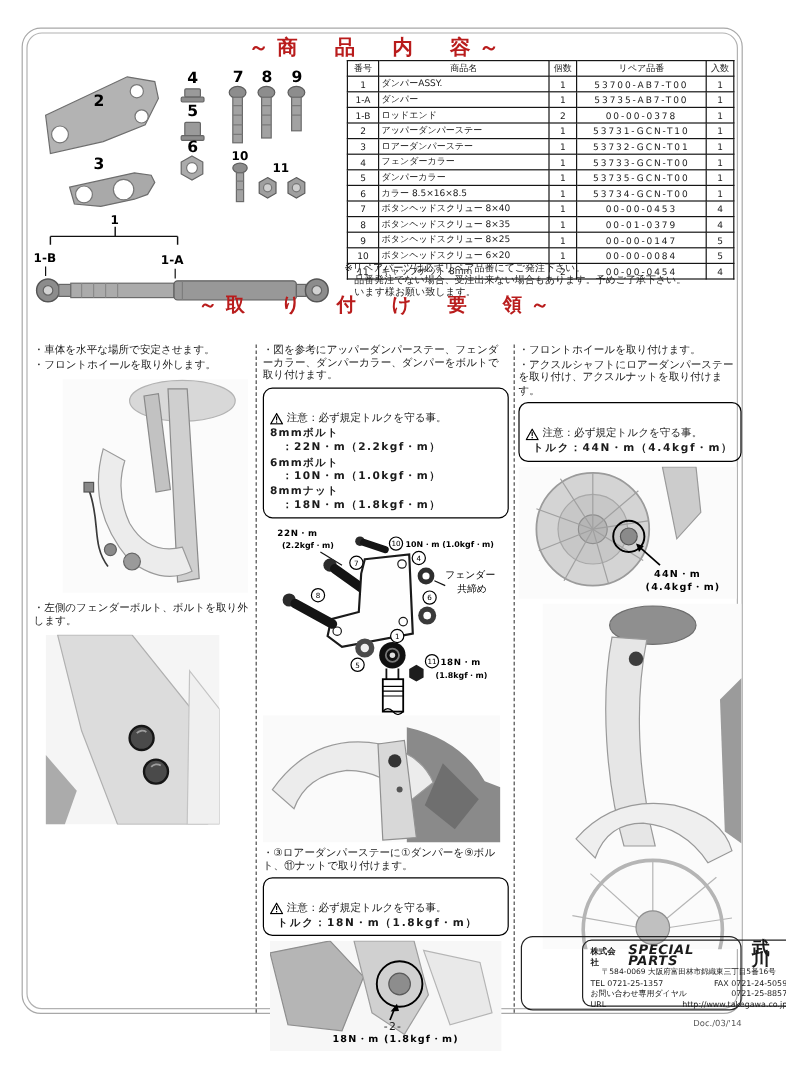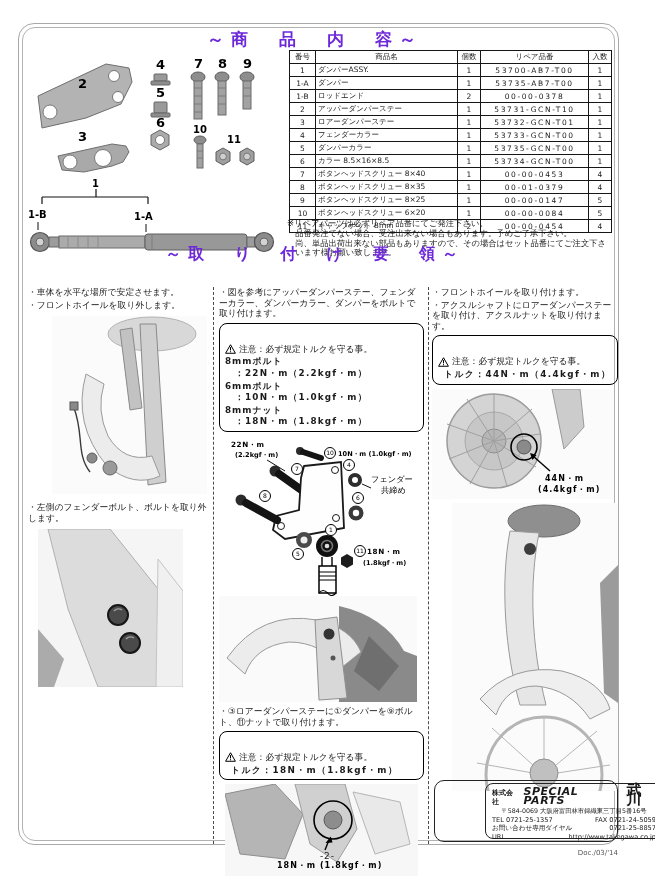--- a/index.html
+++ b/index.html
@@ -13,21 +13,21 @@
   .abs { position:absolute; }
 
   
   .frame-outer { left:18px; top:23px; width:601px; height:822px;
     border:1px solid #a8a8a8; border-radius:16px; }
   .frame-inner { left:22px; top:27px; width:593px; height:814px;
     border:1px solid #b2b2b2; border-radius:13px; }
 
   
   .sec-title { left:120px; width:390px; text-align:center;
-    font-size:17px; font-weight:bold; letter-spacing:7px; color:#6d28d9;font-family:Liberation Serif, serif; }
+    font-size:17px; font-weight:bold; letter-spacing:7px; color:#b91c1c;font-family:Liberation Serif, serif; }
   .t-product { top:28px; }
   .t-install { top:244px; font-size:16px; }
 
   
   .parts-table { left:289px; top:50px; width:322px;
     border-collapse:collapse; table-layout:fixed; font-size:7.5px; }
   .parts-table th, .parts-table td {
     border:1px solid #161616; padding:1px 2px; height:11.4px;
     white-space:nowrap; overflow:hidden; }
   .parts-table { border:1.5px solid #000; }
@@ -306,21 +306,20 @@
         <td class="c-part">00-00-0454</td>
         <td class="c-pack">4</td>
       </tr>
     </tbody>
 </table>
 
 <div class="abs notes">
 
 <div class="note-line">※リペアパーツは必ずリペア品番にてご発注下さい。</div>
     <div class="note-line">　品番発注でない場合、受注出来ない場合もあります。予めご了承下さい。</div>
-    <div class="note-line">　尚、単品出荷出来ない部品もありますので、その場合はセット品番にてご注文下さ</div>
     <div class="note-line">　います様お願い致します。</div>
   </div>
 
 <div class="abs sec-title t-install">～取　り　付　け　要　領～</div>
 
 <div class="abs col-sep sep1"></div>
 <div class="abs col-sep sep2"></div>
 
 <div class="abs col col-left">
   <div class="step">・車体を水平な場所で安定させます。</div>

